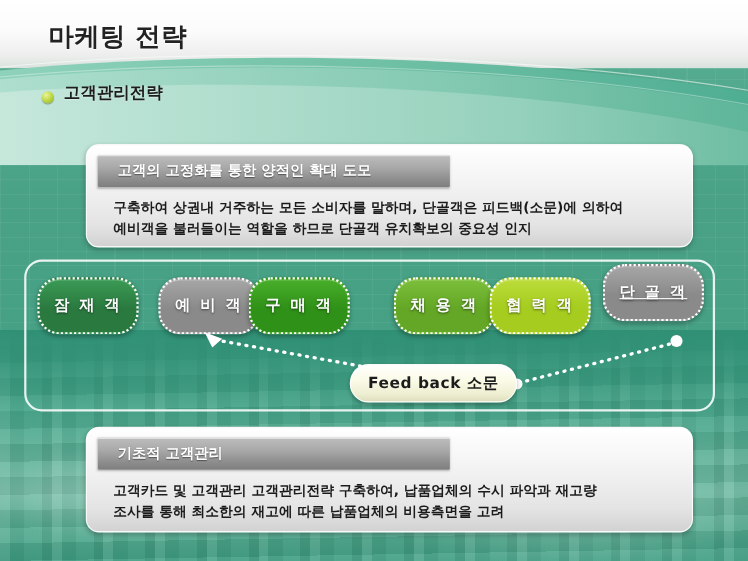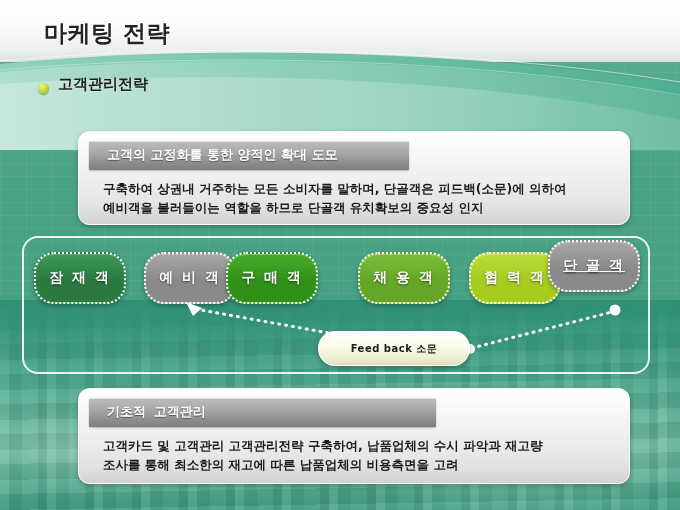--- a/index.html
+++ b/index.html
@@ -109,21 +109,21 @@
     background: linear-gradient(180deg, #bdbdbd 0%, #a8a8a8 40%, #8e8e8e 75%, #7e7e7e 100%);
     box-shadow: inset 0 1px 0 rgba(255,255,255,0.55), 0 1px 2px rgba(0,0,0,0.25);
     color: #ffffff;
     font-size: 13px;
     font-weight: bold;
     padding: 5px 14px 6px 18px;
     text-shadow: 0 1px 1px rgba(0,0,0,0.45);
     box-sizing: border-box;
   }
   #infobox-top .box-header    { width: 320px; }
-  #infobox-bottom .box-header { width: 347px; font-family: Liberation Mono, monospace; }
+  #infobox-bottom .box-header { width: 320px; }
 
   .box-body {
     margin-top: 9px;
     padding: 0 6px 0 14px;
     font-size: 12.5px;
     font-weight: bold;
     color: #1b1b1b;
     line-height: 1.55;
     white-space: pre-line;
   }
@@ -161,21 +161,21 @@
     position: absolute;
     left: 318px; top: 331px;
     width: 150px; height: 33px;
     border-radius: 17px;
     background: linear-gradient(180deg, #ffffff 0%, #fbfbe8 40%, #eeeed2 80%, #dedebd 100%);
     border: 1px solid rgba(255,255,255,0.9);
     box-shadow: 0 2px 4px rgba(0,0,0,0.3), inset 0 1px 0 rgba(255,255,255,0.95);
     display: flex;
     align-items: center;
     justify-content: center;
-    font-size: 10px;
+    font-size: 14px;
     font-weight: bold;
     color: #1c1c1c;
     letter-spacing: 0.5px;
   }
   .connectors { position: absolute; left: 0; top: 236px; width: 680px; height: 140px; pointer-events: none; }
 </style>
 </head>
 <body>
 
 <div class="slide">
@@ -232,21 +232,21 @@
       </div>
       <div class="pill" style="left: 144px; top: 252px; background: linear-gradient(rgb(166, 166, 166) 0%, rgb(138, 138, 138) 55%, rgb(138, 138, 138) 100%);">
         <span>예 비 객</span>
       </div>
       <div class="pill" style="left: 226px; top: 252px; background: linear-gradient(rgb(73, 174, 43) 0%, rgb(47, 145, 23) 55%, rgb(47, 145, 23) 100%);">
         <span>구 매 객</span>
       </div>
       <div class="pill" style="left: 358px; top: 252px; background: linear-gradient(rgb(124, 191, 59) 0%, rgb(100, 167, 38) 55%, rgb(100, 167, 38) 100%);">
         <span>채 용 객</span>
       </div>
-      <div class="pill" style="left: 469px; top: 252px; background: linear-gradient(rgb(188, 220, 58) 0%, rgb(165, 204, 30) 55%, rgb(165, 204, 30) 100%);">
+      <div class="pill" style="left: 445px; top: 252px; background: linear-gradient(rgb(188, 220, 58) 0%, rgb(165, 204, 30) 55%, rgb(165, 204, 30) 100%);">
         <span>협 력 객</span>
       </div>
       <div class="pill" style="left: 548px; top: 240px; background: linear-gradient(rgb(166, 166, 166) 0%, rgb(138, 138, 138) 55%, rgb(138, 138, 138) 100%); text-decoration: underline;">
         <span>단 골 객</span>
       </div>
     </div>
 
   <svg class="connectors" viewBox="0 0 680 140">
     <g stroke="#ffffff" stroke-width="3" stroke-linecap="round" stroke-dasharray="1 6" fill="none">
       <line x1="196" y1="73" x2="412" y2="112"></line>

